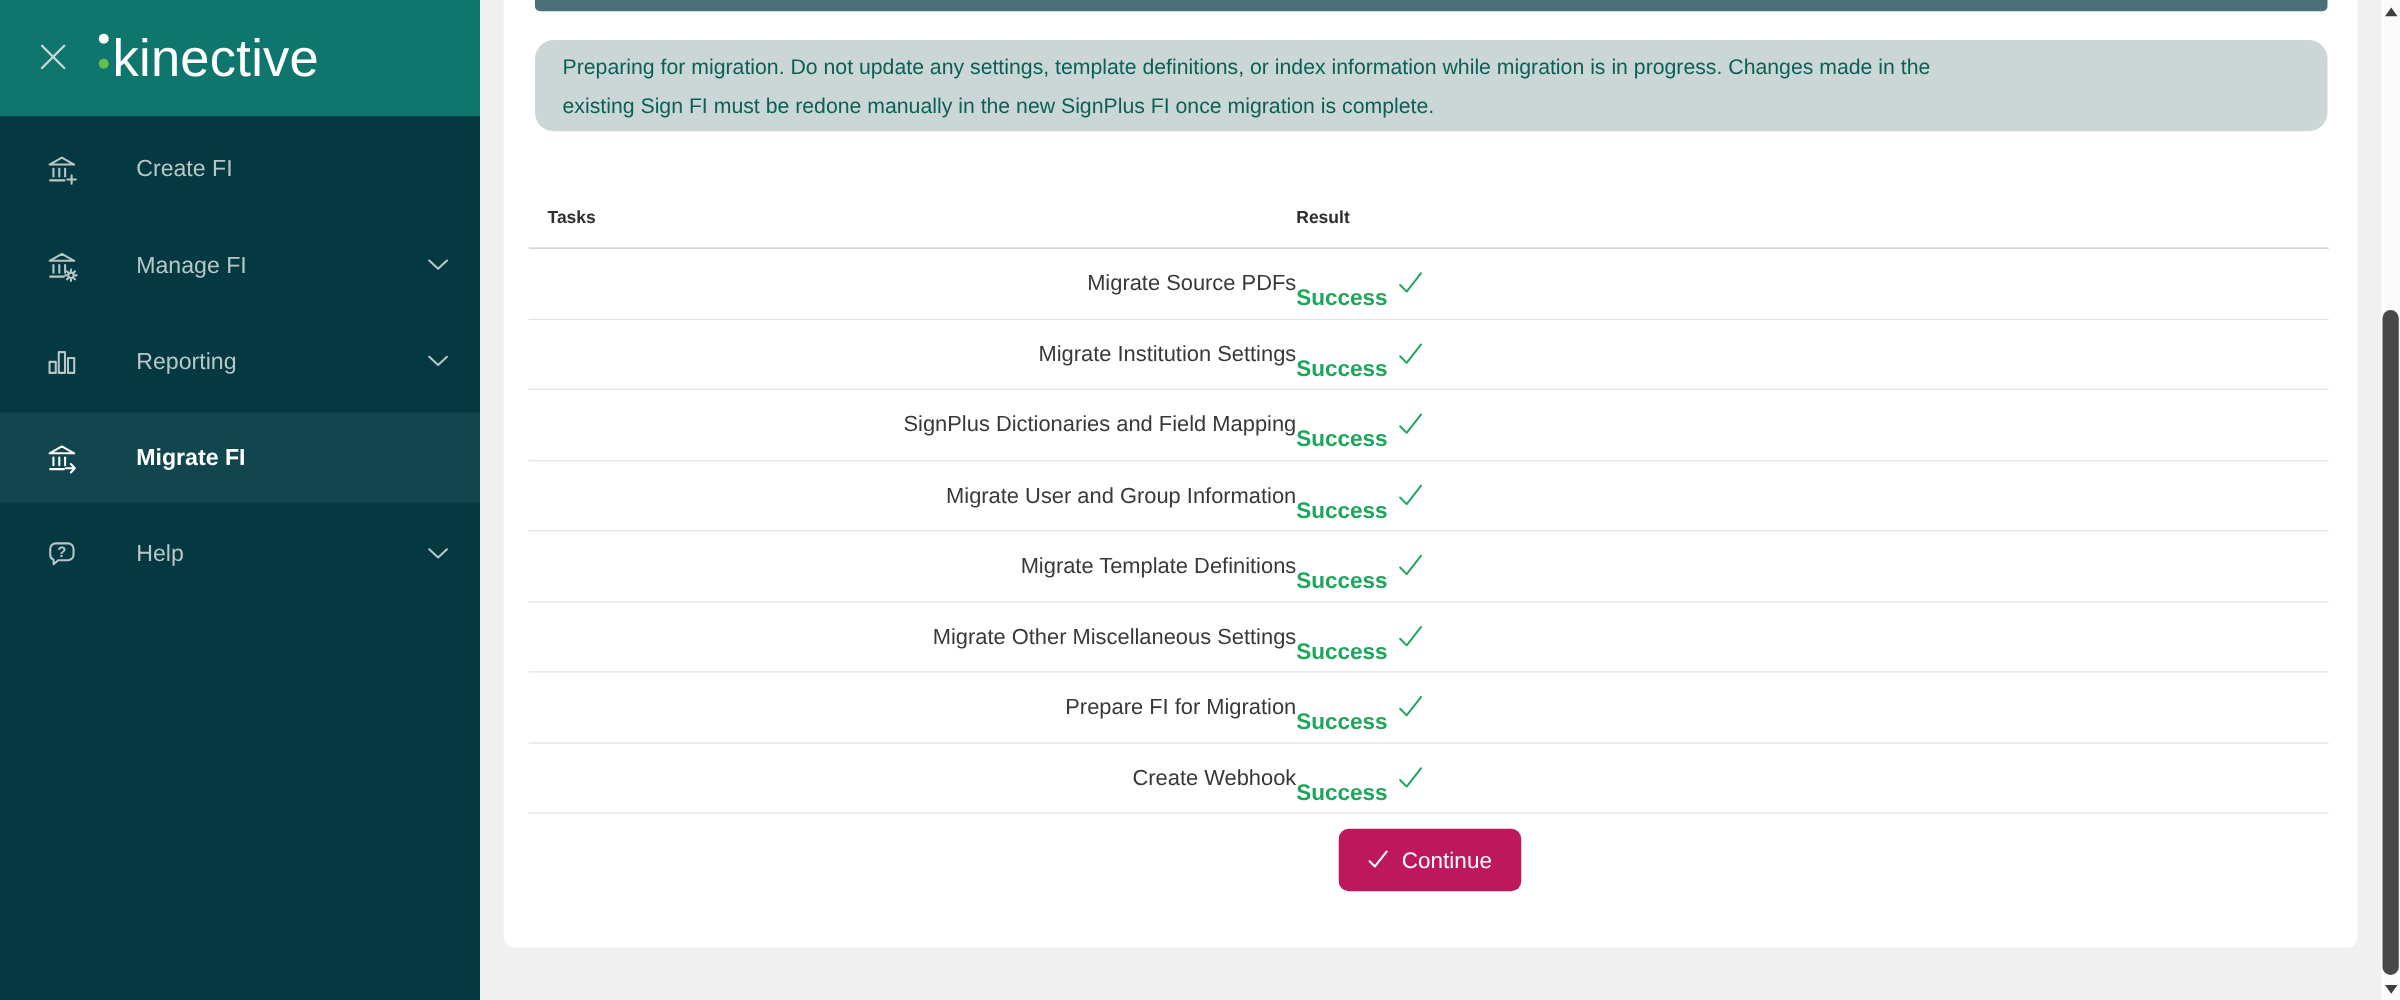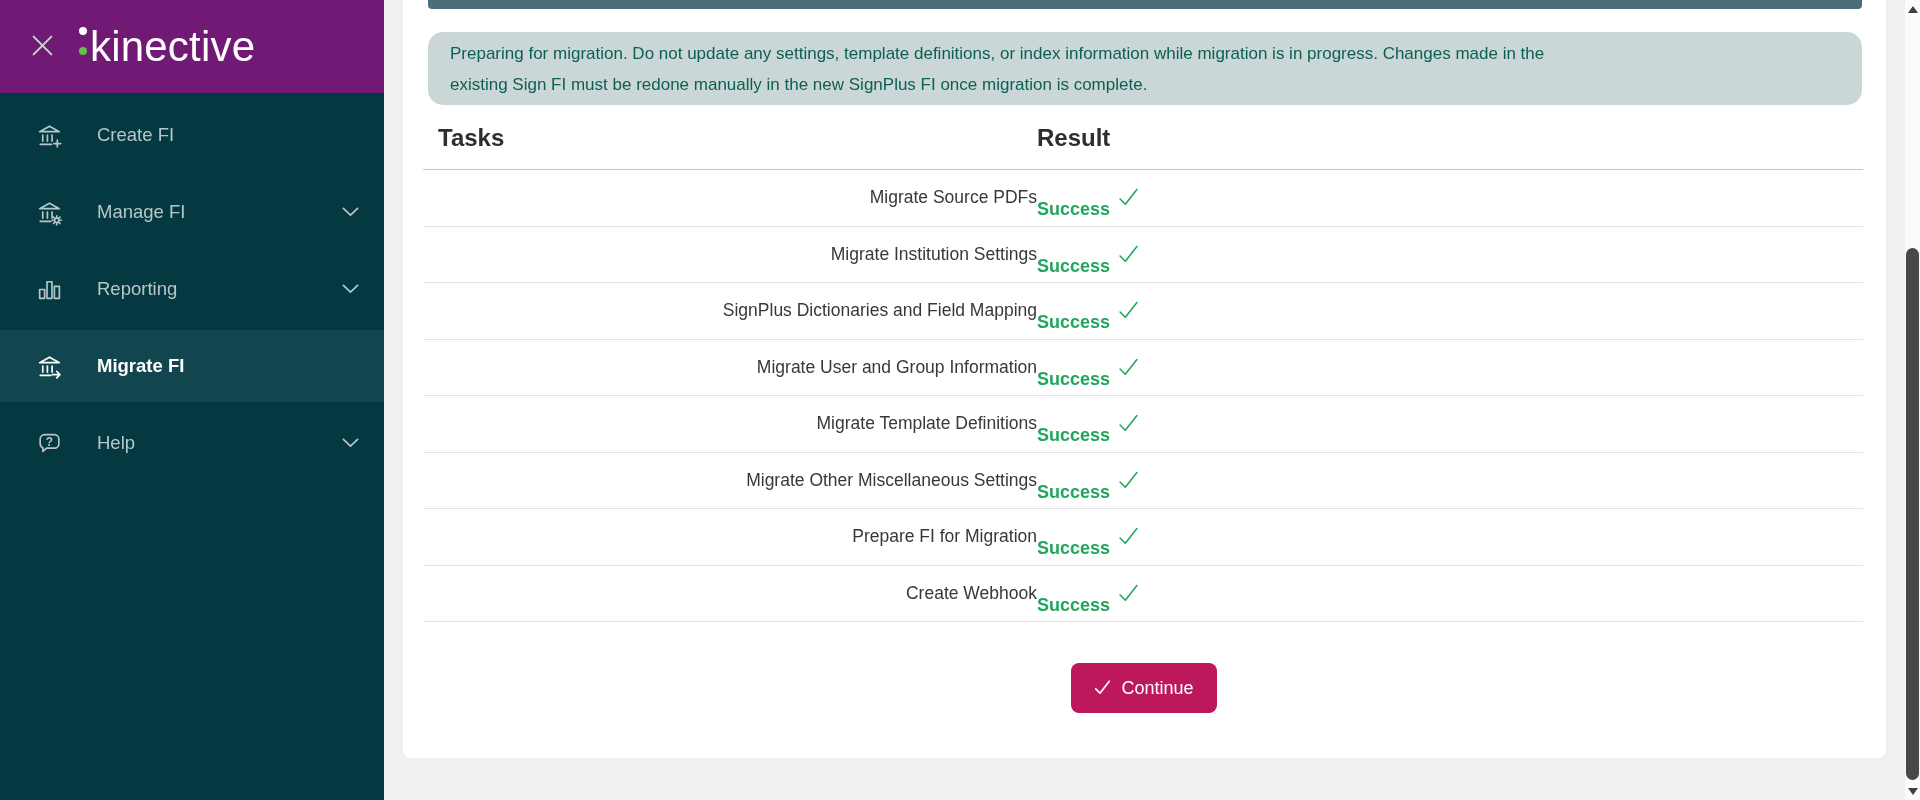--- a/index.html
+++ b/index.html
@@ -1,53 +1,53 @@
 <!DOCTYPE html>
 <html><head>
 <meta charset="utf-8">
 <style>
   * { margin:0; padding:0; box-sizing:border-box; }
   html,body { width:1920px; height:800px; overflow:hidden; background:#f0f0f0;
               font-family:"Liberation Sans", sans-serif; }
 
   
   .sidebar { position:absolute; left:0; top:0; width:384px; height:800px; background:#053941; }
-  .sidebar-header { position:relative; height:93px; background:#701a75; }
+  .sidebar-header { position:relative; height:93px; background:#0f766e; }
   .close-btn { position:absolute; left:28px; top:31px; width:28px; height:28px; background:none;
                border:none; cursor:pointer; color:#cdd6d7; display:flex; align-items:center; justify-content:center; }
   .logo { position:absolute; left:78px; top:20px; height:56px; display:flex; align-items:flex-start; }
   .logo-dots { position:relative; width:12px; height:56px; }
   .logo-dots i { position:absolute; left:1px; width:8px; height:8px; border-radius:50%; display:block; }
   .dot-white { top:7px; background:#ffffff; }
   .dot-green { top:27px; background:#64bf4e; }
   .logo-text { font-size:42px; line-height:54px; color:#ffffff; font-weight:500; letter-spacing:0.2px; }
 
   .sidebar-nav { padding-top:6px; }
   .nav-item { position:relative; height:72px; margin-bottom:5px; display:flex; align-items:center;
-              padding-left:36px; color:#b7c6c7; cursor:pointer; }
+              padding-left:36px; color:#b7c6c7; cursor:pointer;gap:12px; }
   .nav-item .nav-icon { width:27px; height:27px; flex:0 0 27px; color:#b7c6c7; }
   .nav-item .nav-label { margin-left:34px; font-size:18.5px; }
   .nav-item.active { background:#12464e; color:#ffffff; }
   .nav-item.active .nav-icon { color:#ffffff; }
   .nav-item.active .nav-label { font-weight:bold; color:#ffffff; }
   .nav-chevron { position:absolute; right:25px; top:50%; transform:translateY(-50%); width:17px; height:10px; color:#b7c6c7; }
   svg { display:block; }
 
   
   .card { position:absolute; left:403px; top:0; width:1483px; height:758px; background:#ffffff;
           border-radius:0 0 8px 8px; }
   .bar-remnant { position:absolute; left:25px; top:0; width:1434px; height:9px; background:#4a6f78;
                  border-radius:0 0 4px 4px; }
   .notice { position:absolute; left:25px; top:32px; width:1434px; background:#cbd7d6; border-radius:15px;
             padding:6px 22px 5px 22px; color:#0b5f55; font-size:17px; line-height:31px; }
   .notice div { white-space:nowrap; }
 
   .task-table { position:absolute; left:20px; top:105px; width:1440px; }
-  .thead { display:flex; align-items:flex-end; height:65px; padding-bottom:17px; border-bottom:1px solid #c6c6c6;
-           font-size:24px; font-weight:bold; color:#2e2e2e; }
+  .thead { display:flex; align-items:flex-end; height:94px; padding-bottom:17px; border-bottom:1px solid #c6c6c6;
+           font-size:14px; font-weight:bold; color:#2e2e2e; }
   .cell-task { flex:0 0 614px; padding-left:15px; }
   .cell-result { flex:1; display:flex; align-items:center; }
   .trow { display:flex; align-items:center; height:56.5px; border-bottom:1px solid #e3e3e3;
           font-size:17.5px; color:#383838;text-align:right; }
   .success-label { font-size:18px; font-weight:bold; color:#1fa65c;margin-top:24px; }
   .success-check { width:21px; height:19px; margin-left:8px; color:#1fa65c; }
 
   .continue-btn { position:absolute; left:668px; top:663px; width:146px; height:50px; background:#be185d;
                   border:none; border-radius:8px; color:#ffffff; font-size:18px; font-family:"Liberation Sans",sans-serif;
                   display:flex; align-items:center; justify-content:center; gap:10px; cursor:pointer; }

